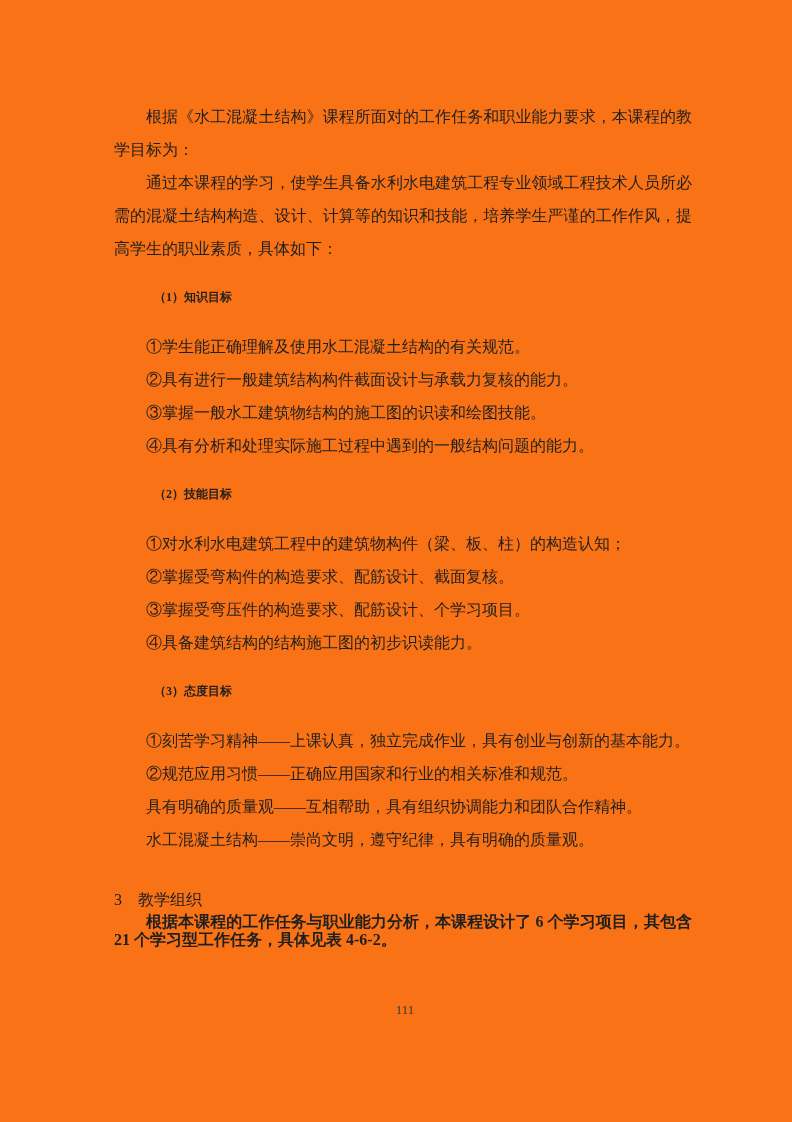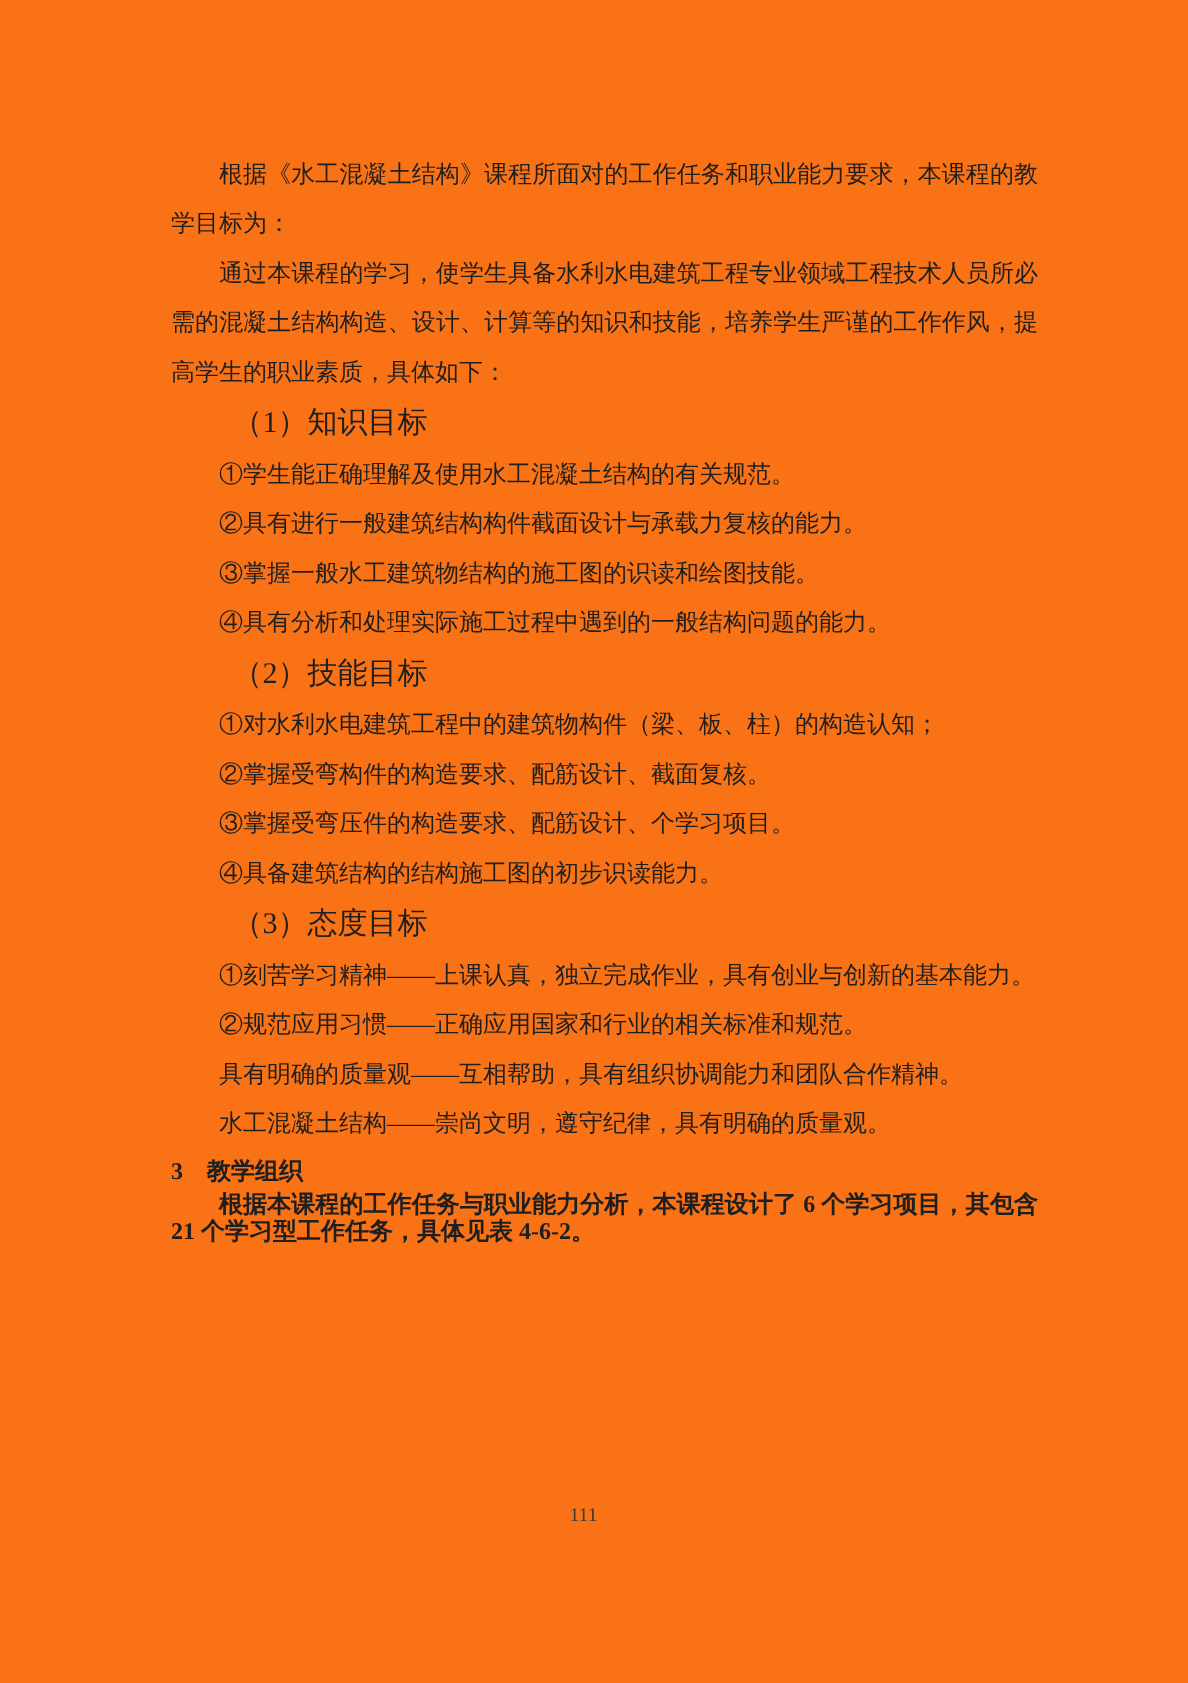--- a/index.html
+++ b/index.html
@@ -25,44 +25,44 @@
     text-align: justify;
     text-align-last: left;
   }
   .para {
     margin: 0;
     line-height: 33px;
     text-indent: 2em;
     font-weight: normal;
   }
   .goal-section-heading {
-    margin: 1px;
+    margin: 16px;
     line-height: 33px;
     text-indent: 2em;
-    font-size: 20px;
-    font-weight: normal;
+    font-size: 12px;
+    font-weight: bold;
   }
   .section-heading {
-    margin: 2px 0 0 0;
+    margin: 30px 0 0 0;
     line-height: 27px;
     font-size: 16px;
-    font-weight: bold;
+    font-weight: normal;
     text-indent: 0;
   }
   .section-heading .section-number {
     display: inline-block;
     margin-right: 16px;
   }
   .closing {
     line-height: 18px;
     font-weight: bold;
   }
   .footer {
     position: absolute;
-    left: 100px;
+    left: 116px;
     top: 1001px;
     width: 578px;
     text-align: center;
     font-size: 13px;
     color: #3a3a3a;
     line-height: 17px;
   }
 </style>
 </head>
 <body>

